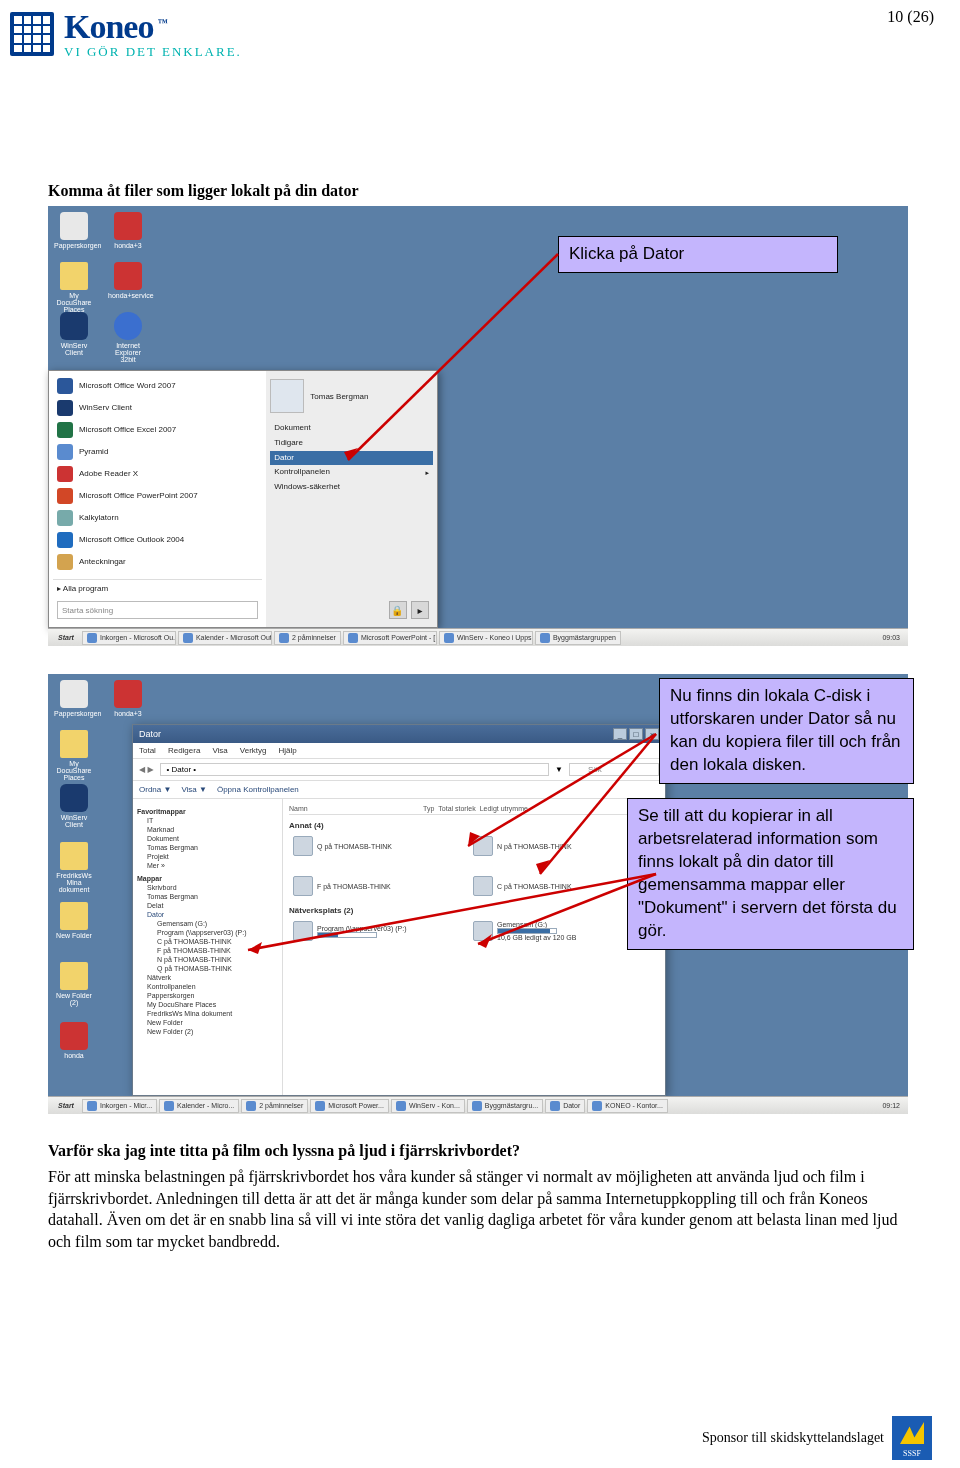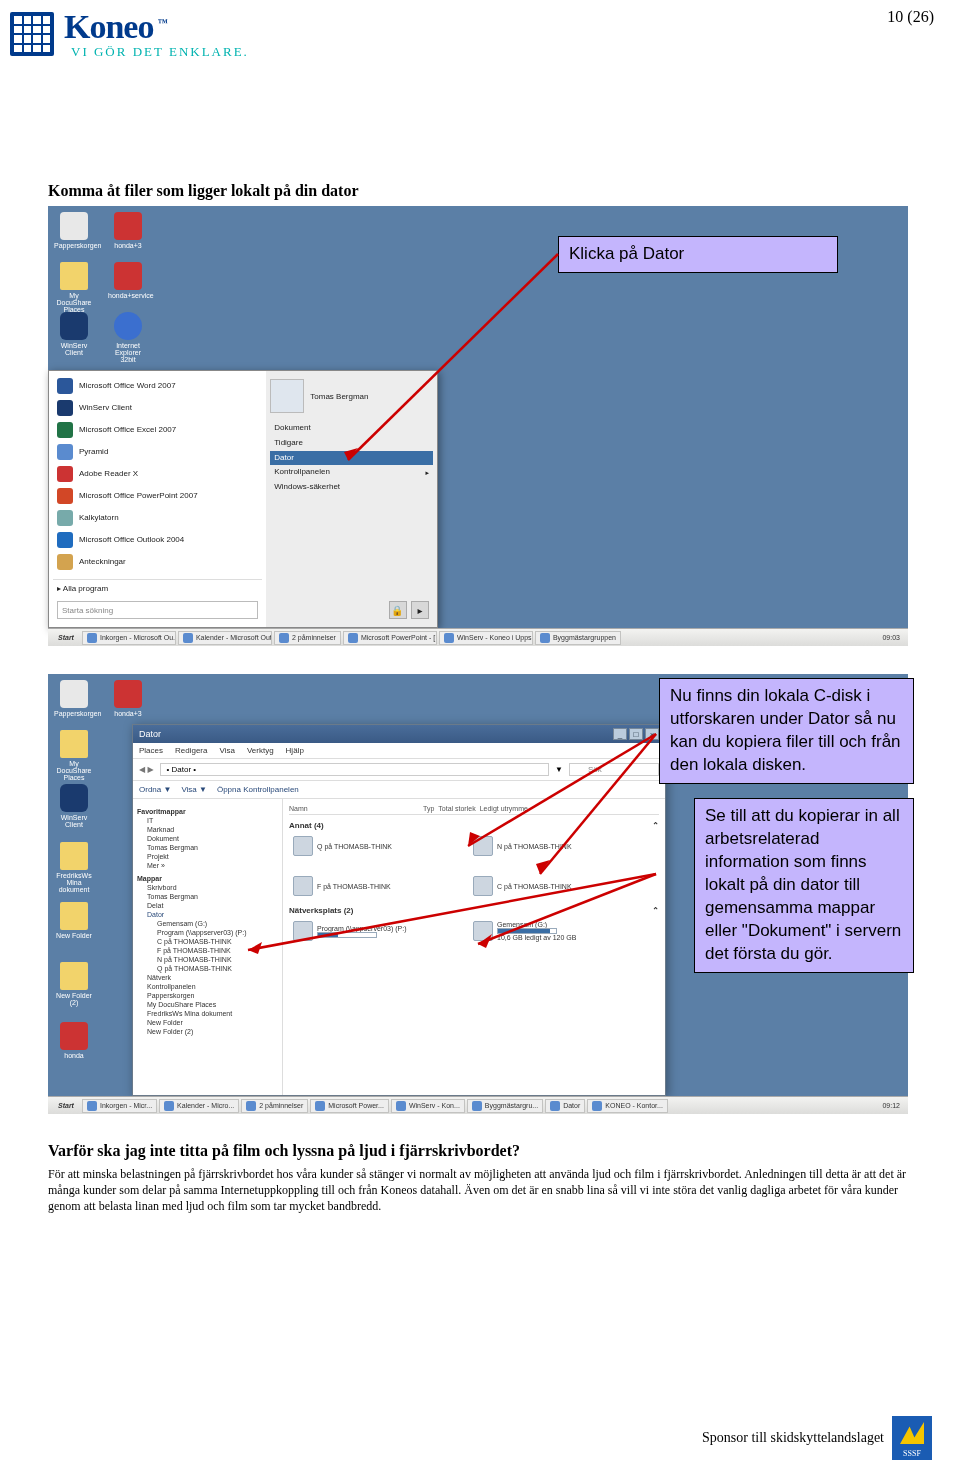--- a/index.html
+++ b/index.html
@@ -50,21 +50,20 @@
   .logo-text .tm {
     font-size: 10px;
     vertical-align: super;
     margin-left: 4px;
   }
   .logo-text .tagline {
     font-size: 13px;
     color: #00b3b0;
     letter-spacing: 2px;
     margin-top: -2px;
-    margin-left: 7px;
   }
   .pagenum {
     position: absolute;
     right: 26px;
     top: 8px;
     font-size: 16px;
   }
 
   .content {
     padding: 22px 48px 0 48px;
@@ -73,21 +72,21 @@
     font-size: 16px;
     font-weight: bold;
     margin: 60px 0 6px 0;
   }
   h2.question {
     font-size: 16px;
     font-weight: bold;
     margin: 14px 0 6px 0;
   }
   p.body {
-    font-size: 12px;
+    font-size: 16px;
     line-height: 1.35;
     margin: 0 0 24px 0;
   }
 
   
   .shot {
     width: 860px;
     position: relative;
     margin-bottom: 28px;
   }
@@ -320,21 +319,21 @@
   }
   .ex-cols span:first-child { width:130px; }
   .ex-section { font-weight:bold; margin:6px 0 2px; display:flex; justify-content:space-between; }
   .ex-drives { display:flex; flex-wrap:wrap; gap:20px 40px; padding:4px; }
   .drive { display:flex; align-items:center; gap:4px; font-size:7px; width:140px; }
   .drive .ic { width:20px;height:20px;background:#cdd6e0;border:1px solid #9ab;border-radius:2px;flex:0 0 20px; }
   .drive .bar { width:60px;height:6px;border:1px solid #9ab;background:#fff;position:relative; }
   .drive .bar span { position:absolute;left:0;top:0;bottom:0;width:20%;background:#3a6ea5; }
 
   .callout2 { right: -6px; top: 4px; width: 255px; }
-  .callout3 { right: -6px; top: 124px; width: 220px; }
+  .callout3 { right: -6px; top: 124px; width: 287px; }
 
   
   .footer {
     position: absolute;
     bottom: 8px;
     right: 28px;
     display: flex;
     align-items: center;
     gap: 8px;
     font-size: 14px;
@@ -527,21 +526,21 @@
       <div class="explorer">
         <div class="ex-title">
           <span>Dator</span>
           <span class="close">
               <span>_</span>
               <span>□</span>
               <span>×</span>
             </span>
         </div>
         <div class="ex-menubar">
-          <span>Places</span>
+          <span>Total</span>
           <span>Redigera</span>
           <span>Visa</span>
           <span>Verktyg</span>
           <span>Hjälp</span>
         </div>
         <div class="ex-addr">
           <span class="nav">◀ ▶</span>
           <span class="crumb">• <span>Dator</span> •</span>
           <span>▼</span>
           <span class="search">Sök</span>

